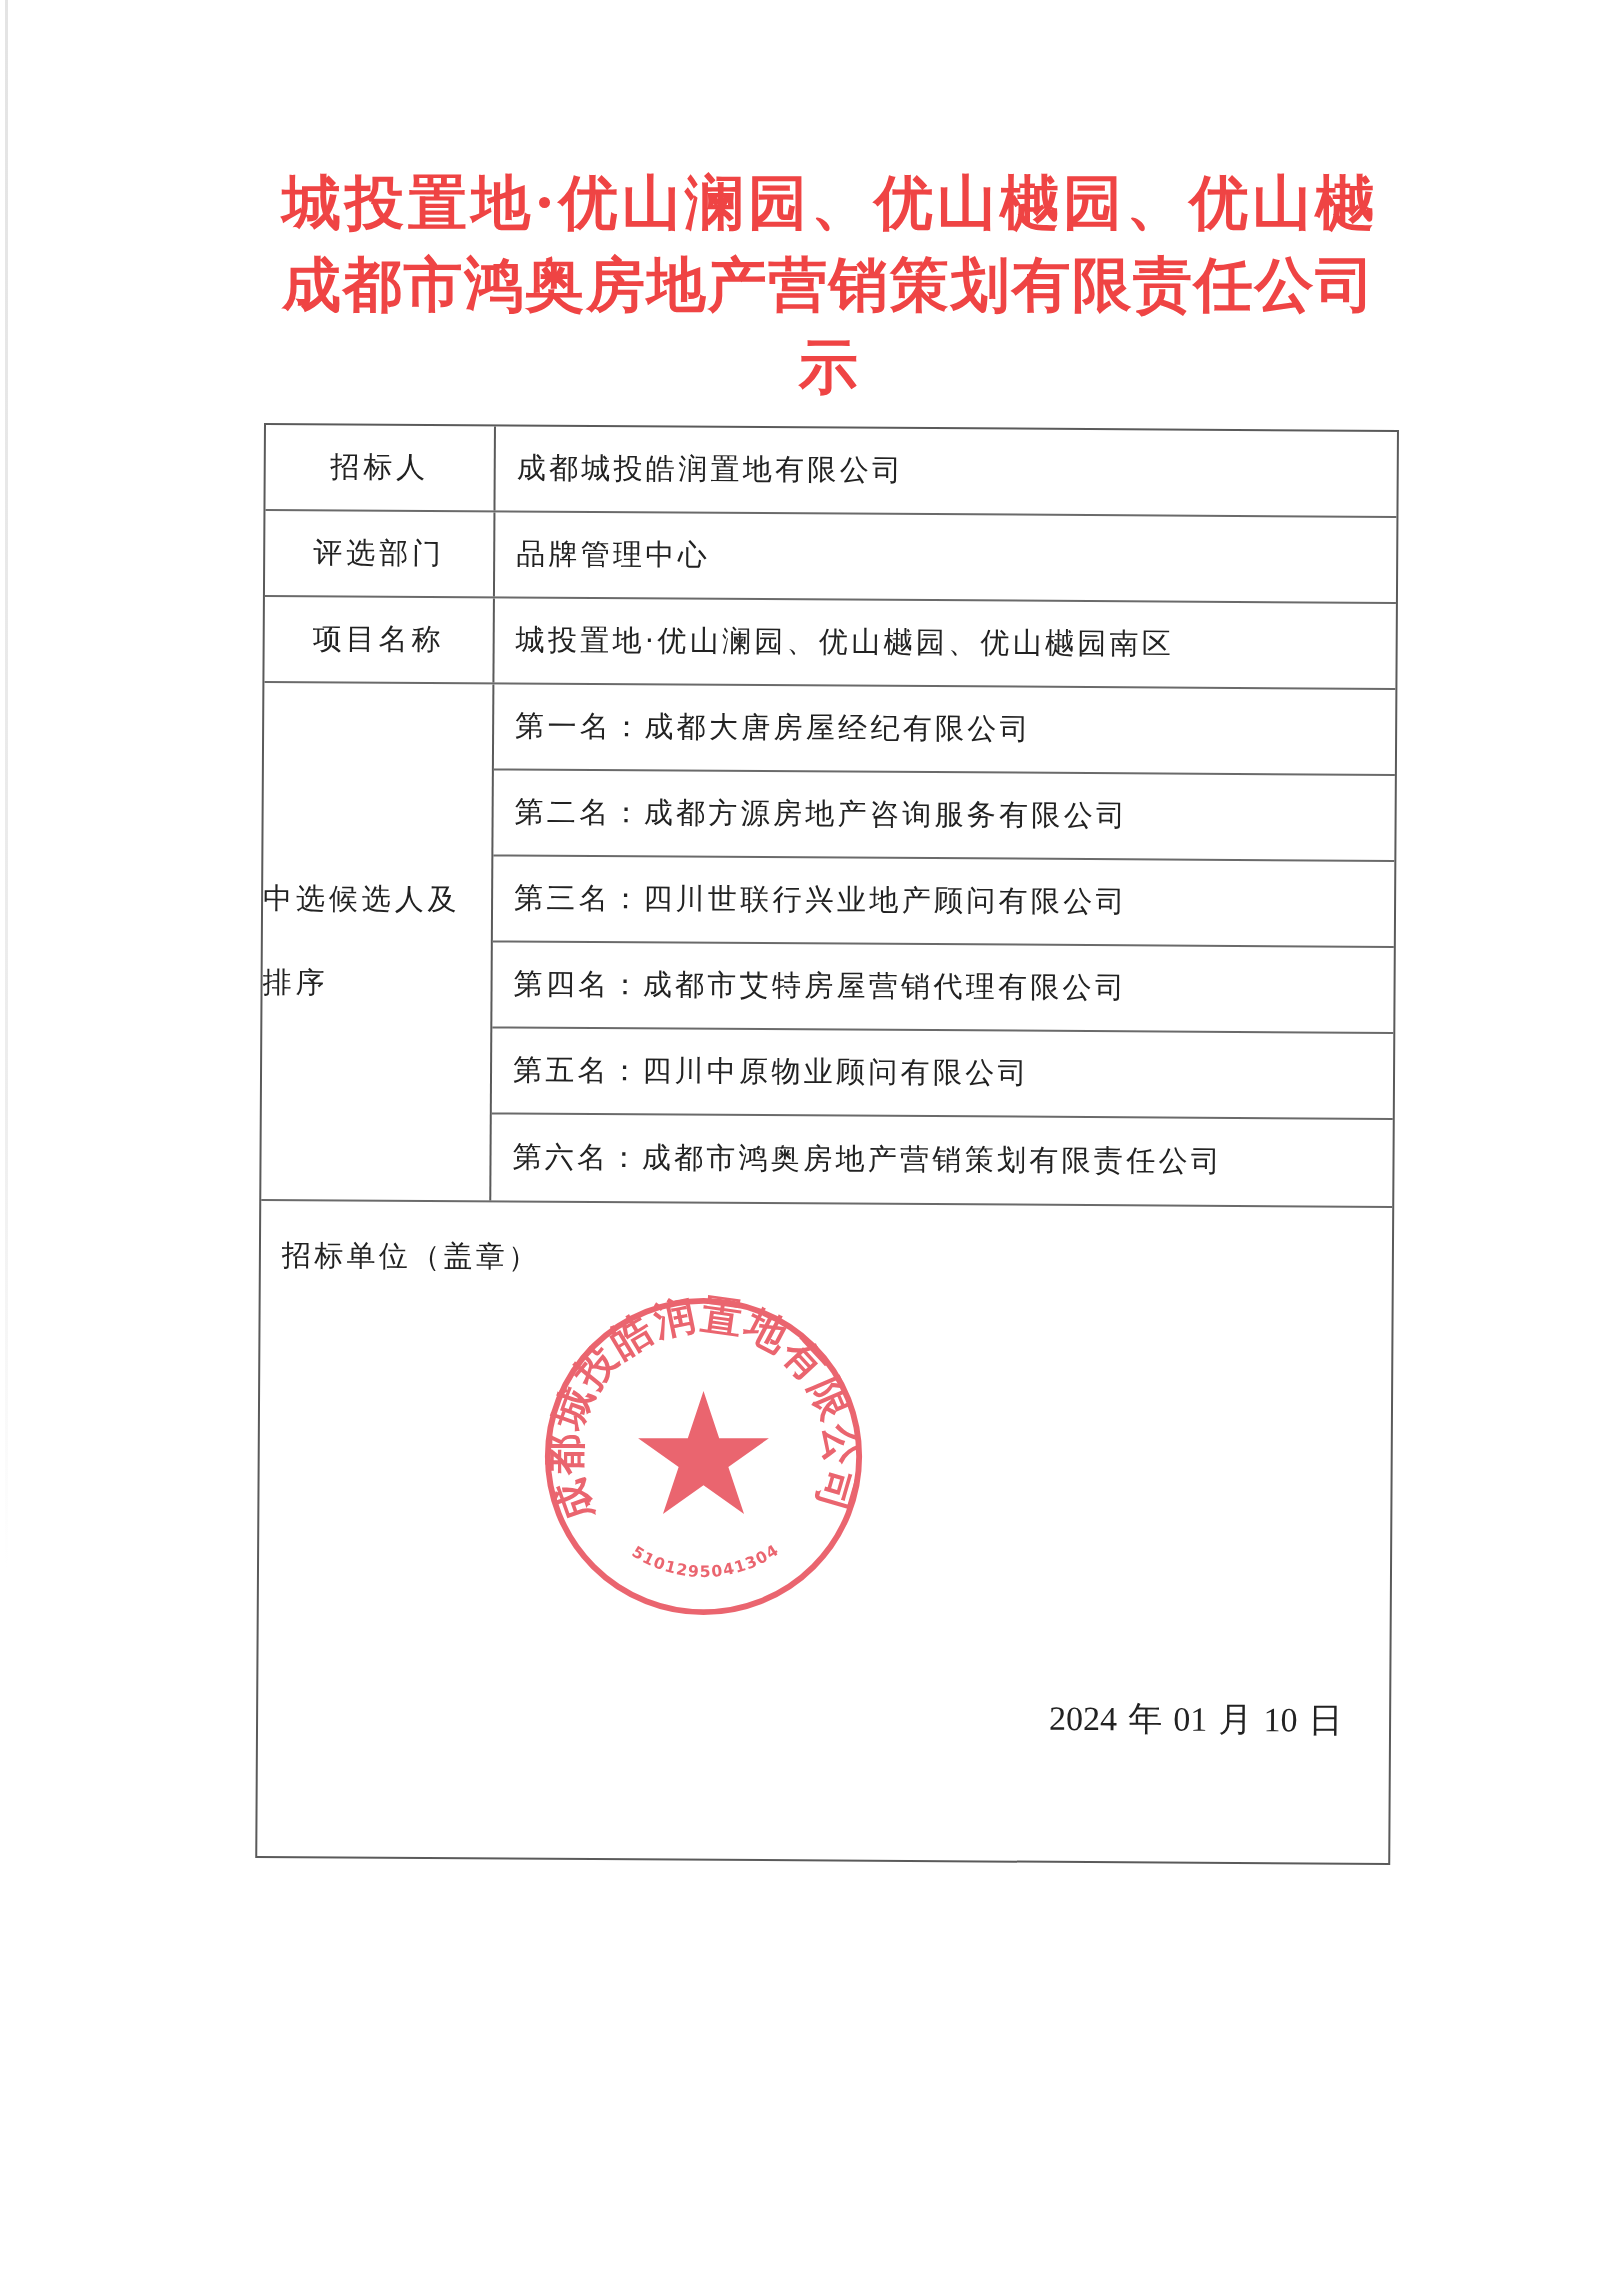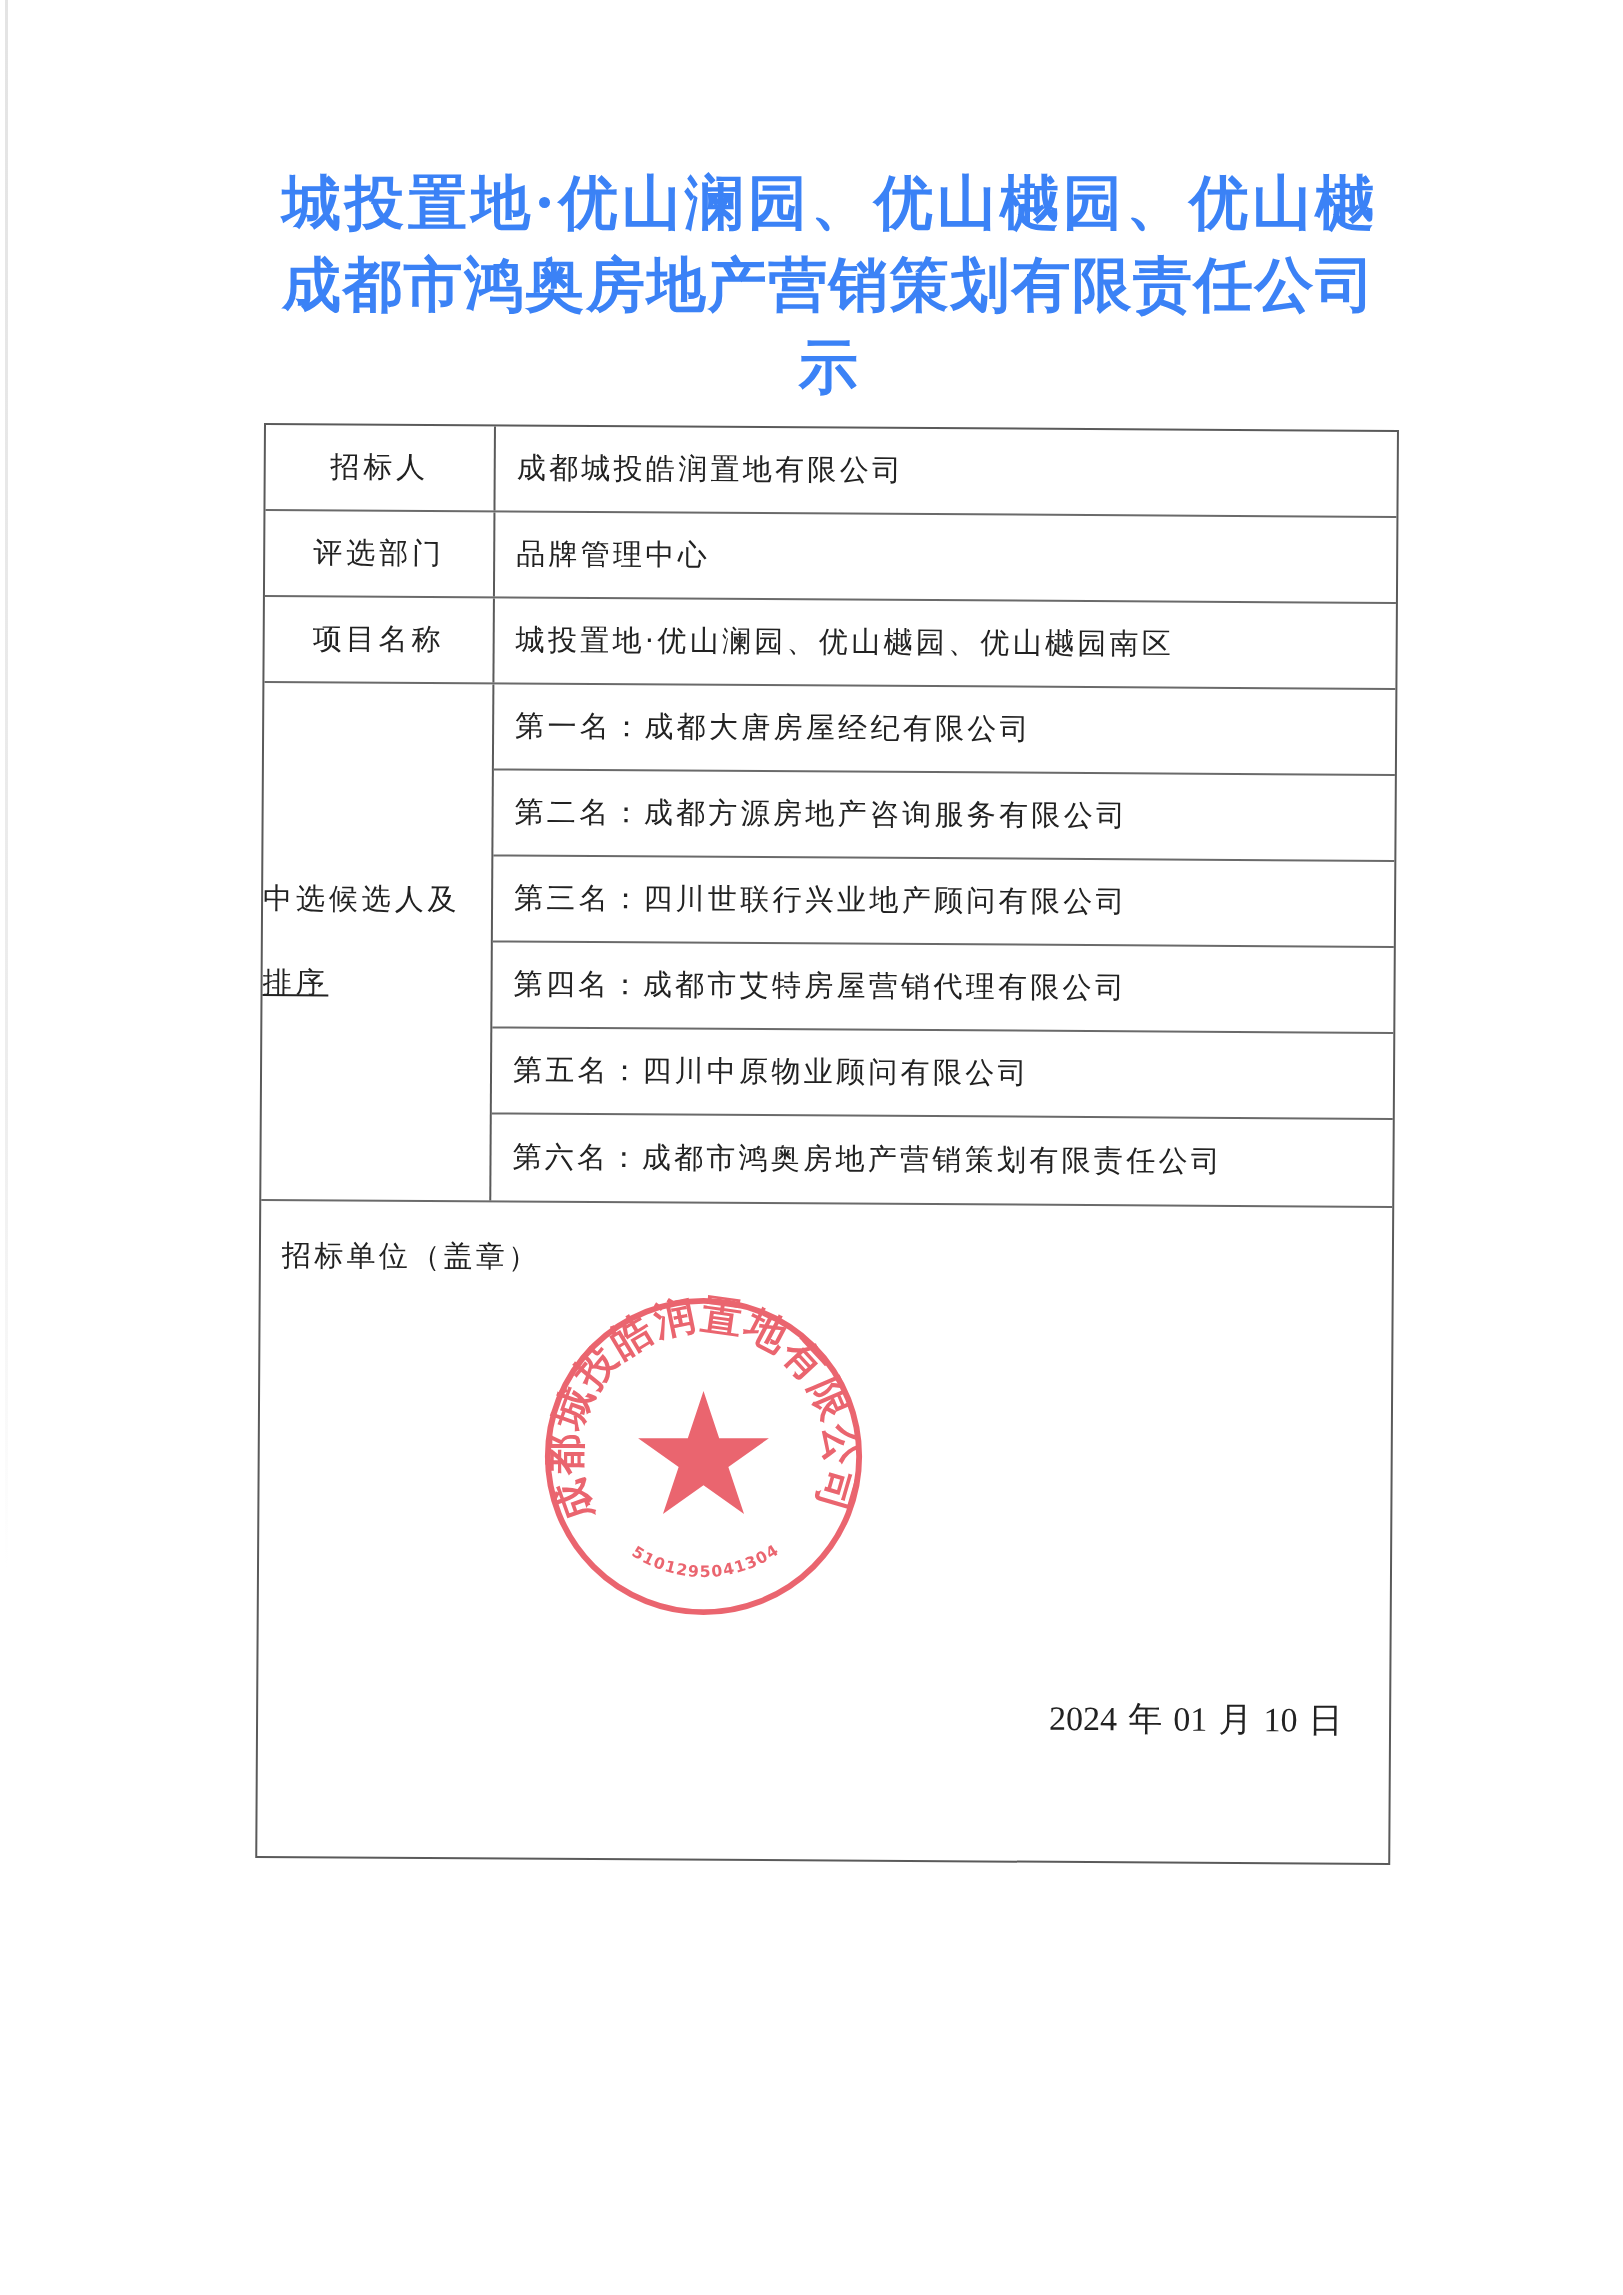--- a/index.html
+++ b/index.html
@@ -8,21 +8,21 @@
     font-family: "DejaVu Sans", sans-serif; color: #2a2a2a;
   }
   .scan-edge {
     position: absolute; left: 5.2px; top: 0; width: 2.6px; height: 1571px;
     background: linear-gradient(to bottom, #d8d8d8, #e6e6e6 70%, rgba(240,240,240,0));
     opacity: 0.7;
   }
   .title {
     position: absolute; left: 282px; top: 162px; width: 1093px;
     font-family: "DejaVu Serif", serif; font-weight: bold;
-    font-size: 59px; line-height: 82px; color: #3b82f6;
+    font-size: 59px; line-height: 82px; color: #ef4444;
     text-align: center; letter-spacing: 0.7px;
   }
   .title .line { display: block; white-space: nowrap; }
   .title .line1, .title .line2 { text-align: justify; text-align-last: justify; }
   .title .line3 { text-align: center; }
 
   .table {
     position: absolute; left: 264px; top: 423px; width: 1135px;
     border: 2px solid #5a5a5a; box-sizing: border-box;
     transform: rotate(0.35deg); transform-origin: top left;
@@ -36,21 +36,21 @@
   .value-cell {
     flex: 1; display: flex; align-items: center; padding-left: 21px;
     font-size: 29px; letter-spacing: 3.3px; color: #222; white-space: nowrap;
   }
   .group { display: flex; border-bottom: 2px solid #6a6a6a; }
   .group .label-cell {
     height: auto; align-items: flex-start; padding-top: 25px;
     flex-direction: column; text-align: center; line-height: 87px;
   }
   .group .label-cell span { display: block; margin-top: -26px; }
-  .group .label-cell span + span { margin-top: -3.9px; text-decoration: underline; }
+  .group .label-cell span + span { margin-top: -3.9px; }
   .group .sub-rows { flex: 1; }
   .group .sub-row { display: flex; align-items: center; height: 86px; border-bottom: 2px solid #6a6a6a; box-sizing: border-box; padding-left: 21px; font-size: 29px; letter-spacing: 3.3px; color: #222; white-space: nowrap; }
   .group .sub-row:last-child { border-bottom: none; }
 
   .sign-area {
     position: relative; height: 655px;
   }
   .sign-label {
     position: absolute; left: 21px; top: 35px;
     font-size: 29px; letter-spacing: 3.3px; color: #222;

